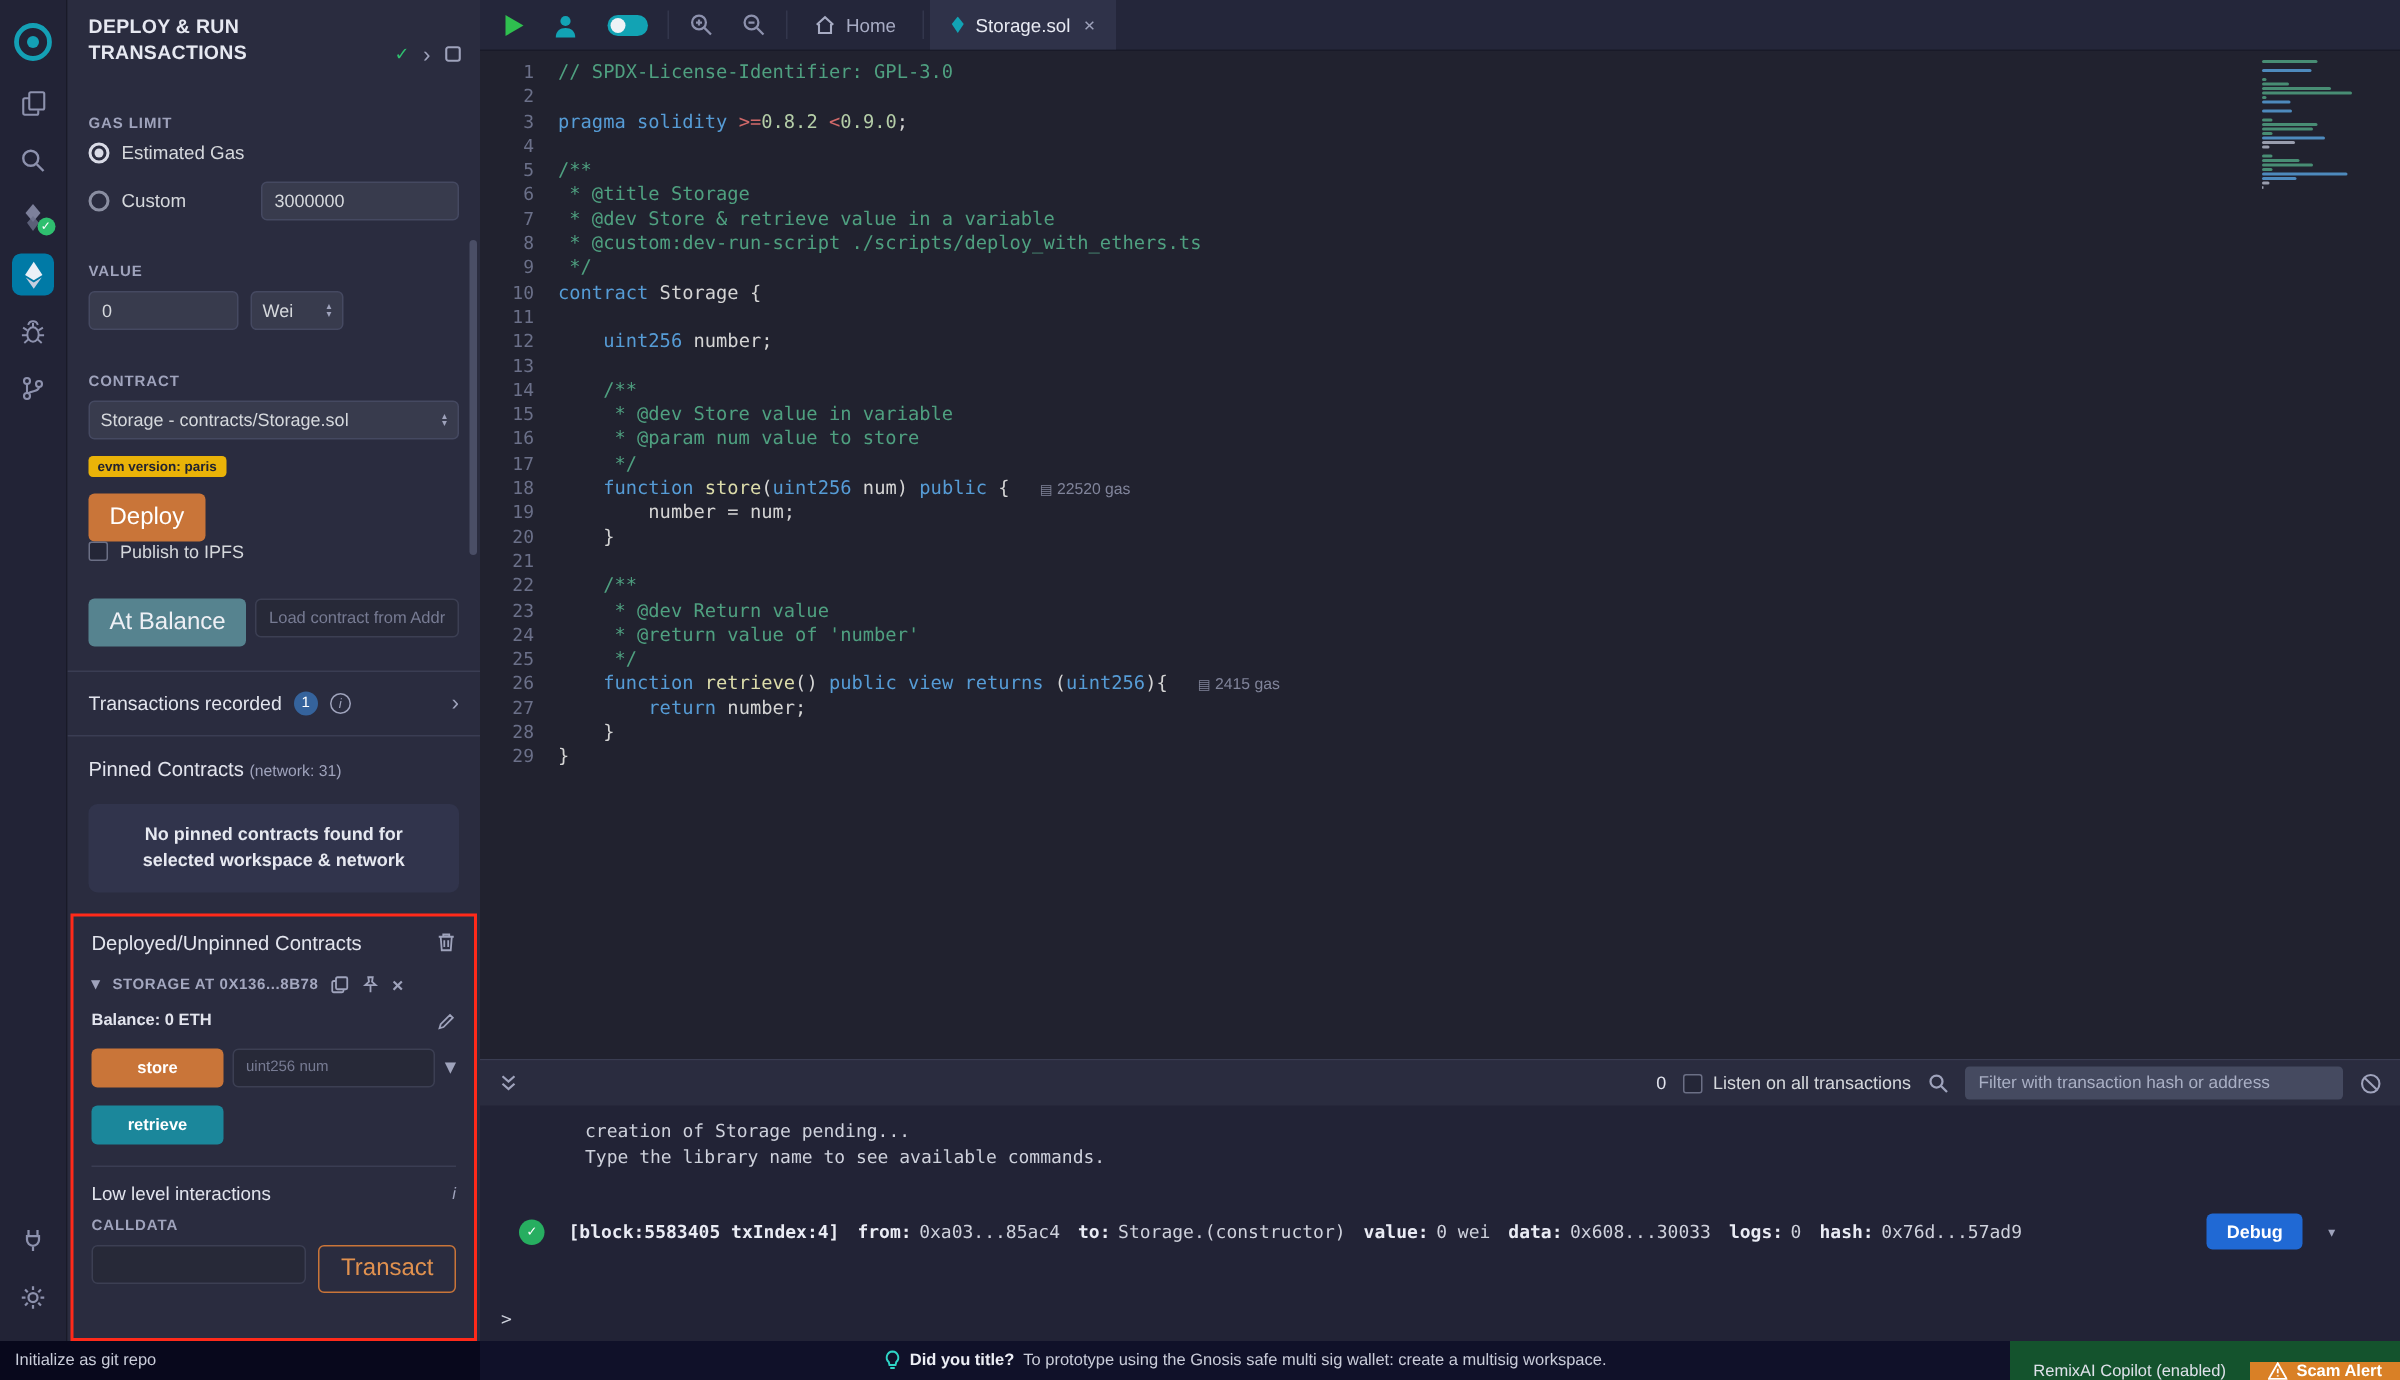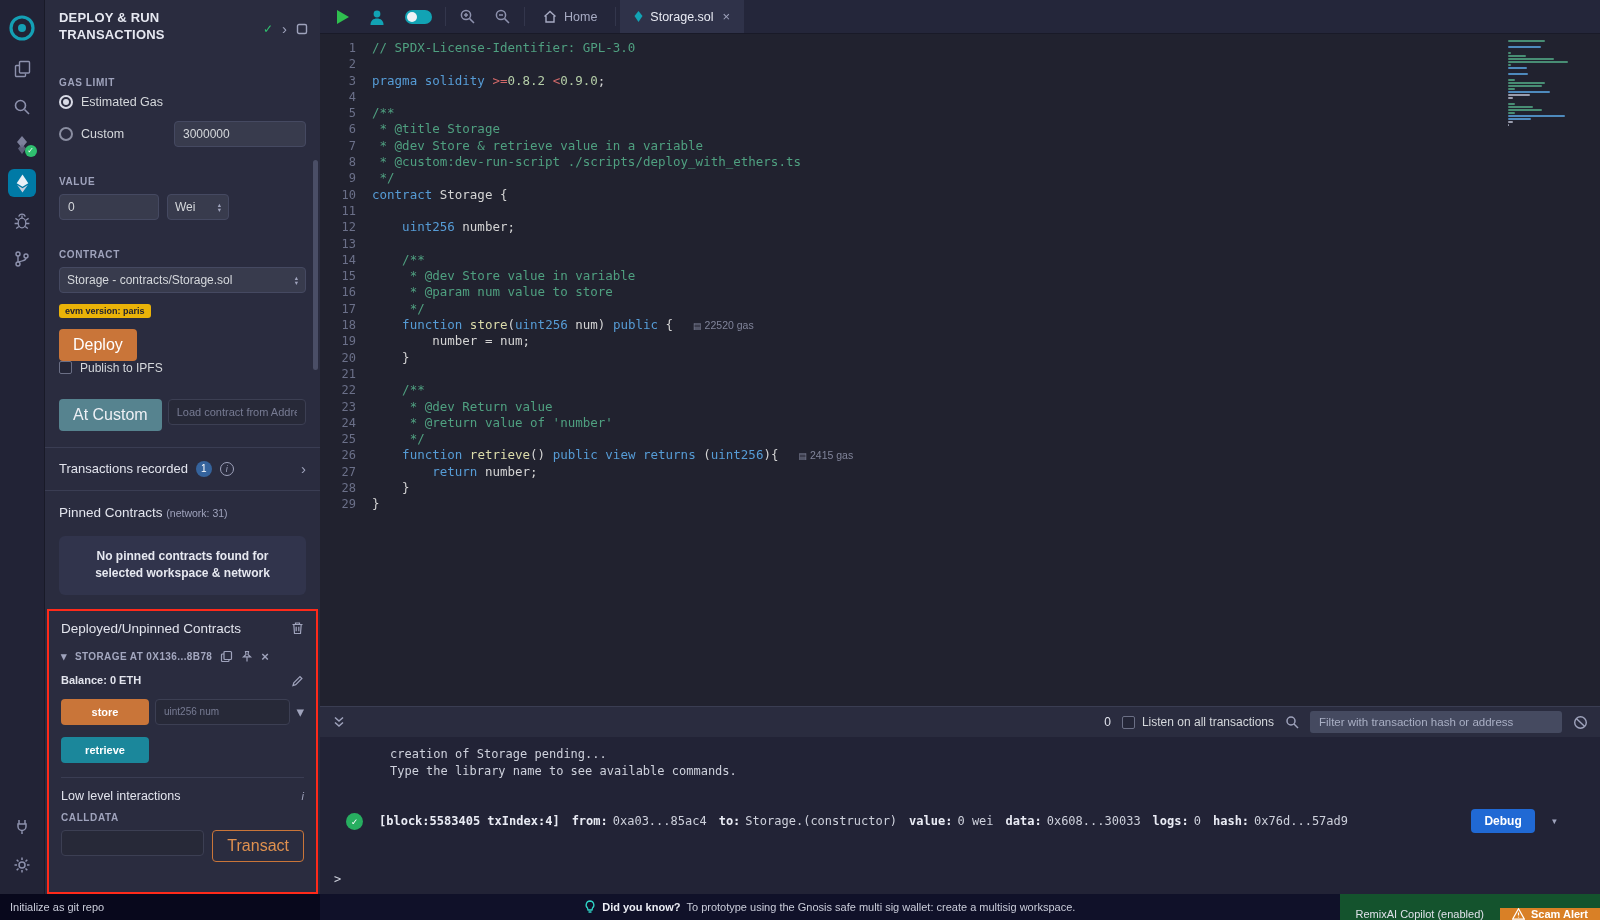--- a/index.html
+++ b/index.html
@@ -10,21 +10,21 @@
   
   .iconbar{width:45px;background:#222336;border-right:1px solid #191a28;display:flex;flex-direction:column;justify-content:space-between;align-items:center;padding:6px 0 10px}
   .ib-group{display:flex;flex-direction:column;align-items:center;width:100%}
   .ib-logo{width:45px;height:44px;display:flex;align-items:center;justify-content:center;cursor:pointer}
   .ib-icon{width:45px;height:38px;display:flex;align-items:center;justify-content:center;color:#8d91ad;cursor:pointer;position:relative}
   .ib-icon.active .act-sq{width:28px;height:28px;border-radius:6px;background:#007aa6;display:flex;align-items:center;justify-content:center}
   .badge-check{position:absolute;right:8px;bottom:7px;width:12px;height:12px;border-radius:50%;background:#2fbf6f;color:#fff;font-size:8px;line-height:12px;text-align:center}
 
   
   .sidepanel{width:275px;background:#2a2c3f;position:relative;font-size:12px;overflow:hidden;flex-shrink:0}
-  .sp-header{display:flex;justify-content:space-between;align-items:center;padding:10px 12px 4px 14px}
+  .sp-header{display:flex;justify-content:space-between;align-items:flex-end;padding:10px 12px 4px 14px}
   .sp-title{font-weight:700;font-size:13px;line-height:1.3;color:#e6e8f1;letter-spacing:.2px}
   .sp-hicons{display:flex;align-items:center;gap:9px;margin-top:4px;color:#9fa3bc}
   .green{color:#2fbf6f}
   .chev{font-size:15px;color:#9fa3bc;cursor:pointer;line-height:1}
   .sp-pad{padding:0 14px}
   .sp-label{font-size:10px;font-weight:600;color:#9fa3bc;letter-spacing:.6px;margin:29px 0 7px}
   .radio-row{display:flex;align-items:center;gap:8px;color:#d5d8dc;font-size:12.5px;cursor:pointer}
   .radio{width:14px;height:14px;border:2px solid #8a8ea1;border-radius:50%;position:relative;flex-shrink:0;background:#2a2c3f}
   .radio.selected{border-color:#d9dbe6}
   .radio.selected::after{content:"";position:absolute;inset:2px;border-radius:50%;background:#d9dbe6}
@@ -261,21 +261,21 @@
       <span class="evm-badge">evm version: paris</span>
 
       <button class="btn btn-orange deploy-btn">Deploy</button>
 
       <div class="ipfs-row">
         <span class="checkbox"></span>
         <span>Publish to IPFS</span>
       </div>
 
       <div class="ataddr-row">
-        <button class="btn btn-muted-teal">At Custom</button>
+        <button class="btn btn-muted-teal">At Balance</button>
         <input class="txt-input dark-input ataddr-input" placeholder="Load contract from Addre" style="">
       </div>
     </div>
 
     <div class="divider"></div>
 
     <div class="tr-row">
       <span>Transactions recorded</span>
       <span class="count-badge">1</span>
       <span class="info-i">i</span>
@@ -509,21 +509,21 @@
 </div>
 
 <div class="statusbar">
   <div class="sb-left">
     <span>Initialize as git repo</span>
   </div>
   <div class="sb-mid">
     <svg width="12" height="14" viewBox="0 0 12 14" fill="none" stroke="#2fd4c6" stroke-width="1.3">
       <path d="M6 1 A4 4 0 0 1 8.5 8 L8 10 H4 L3.5 8 A4 4 0 0 1 6 1 Z M4.5 12 H7.5"></path>
     </svg>
-    <span class="tipb">Did you know?</span>
+    <span class="tipb">Did you title?</span>
     <span>To prototype using the Gnosis safe multi sig wallet: create a multisig workspace.</span>
   </div>
   <div class="sb-right">
     <span class="sb-copilot">RemixAI Copilot (enabled)</span>
     <span class="scam">
       <svg width="13" height="12" viewBox="0 0 13 12">
         <path d="M6.5 0.8 L12.4 11.2 H0.6 Z" fill="none" stroke="#fff" stroke-width="1.2"></path>
         <path d="M6.5 4.5 V7.5 M6.5 8.8 V9.6" stroke="#fff" stroke-width="1.2"></path>
       </svg>
       <span>Scam Alert</span>

